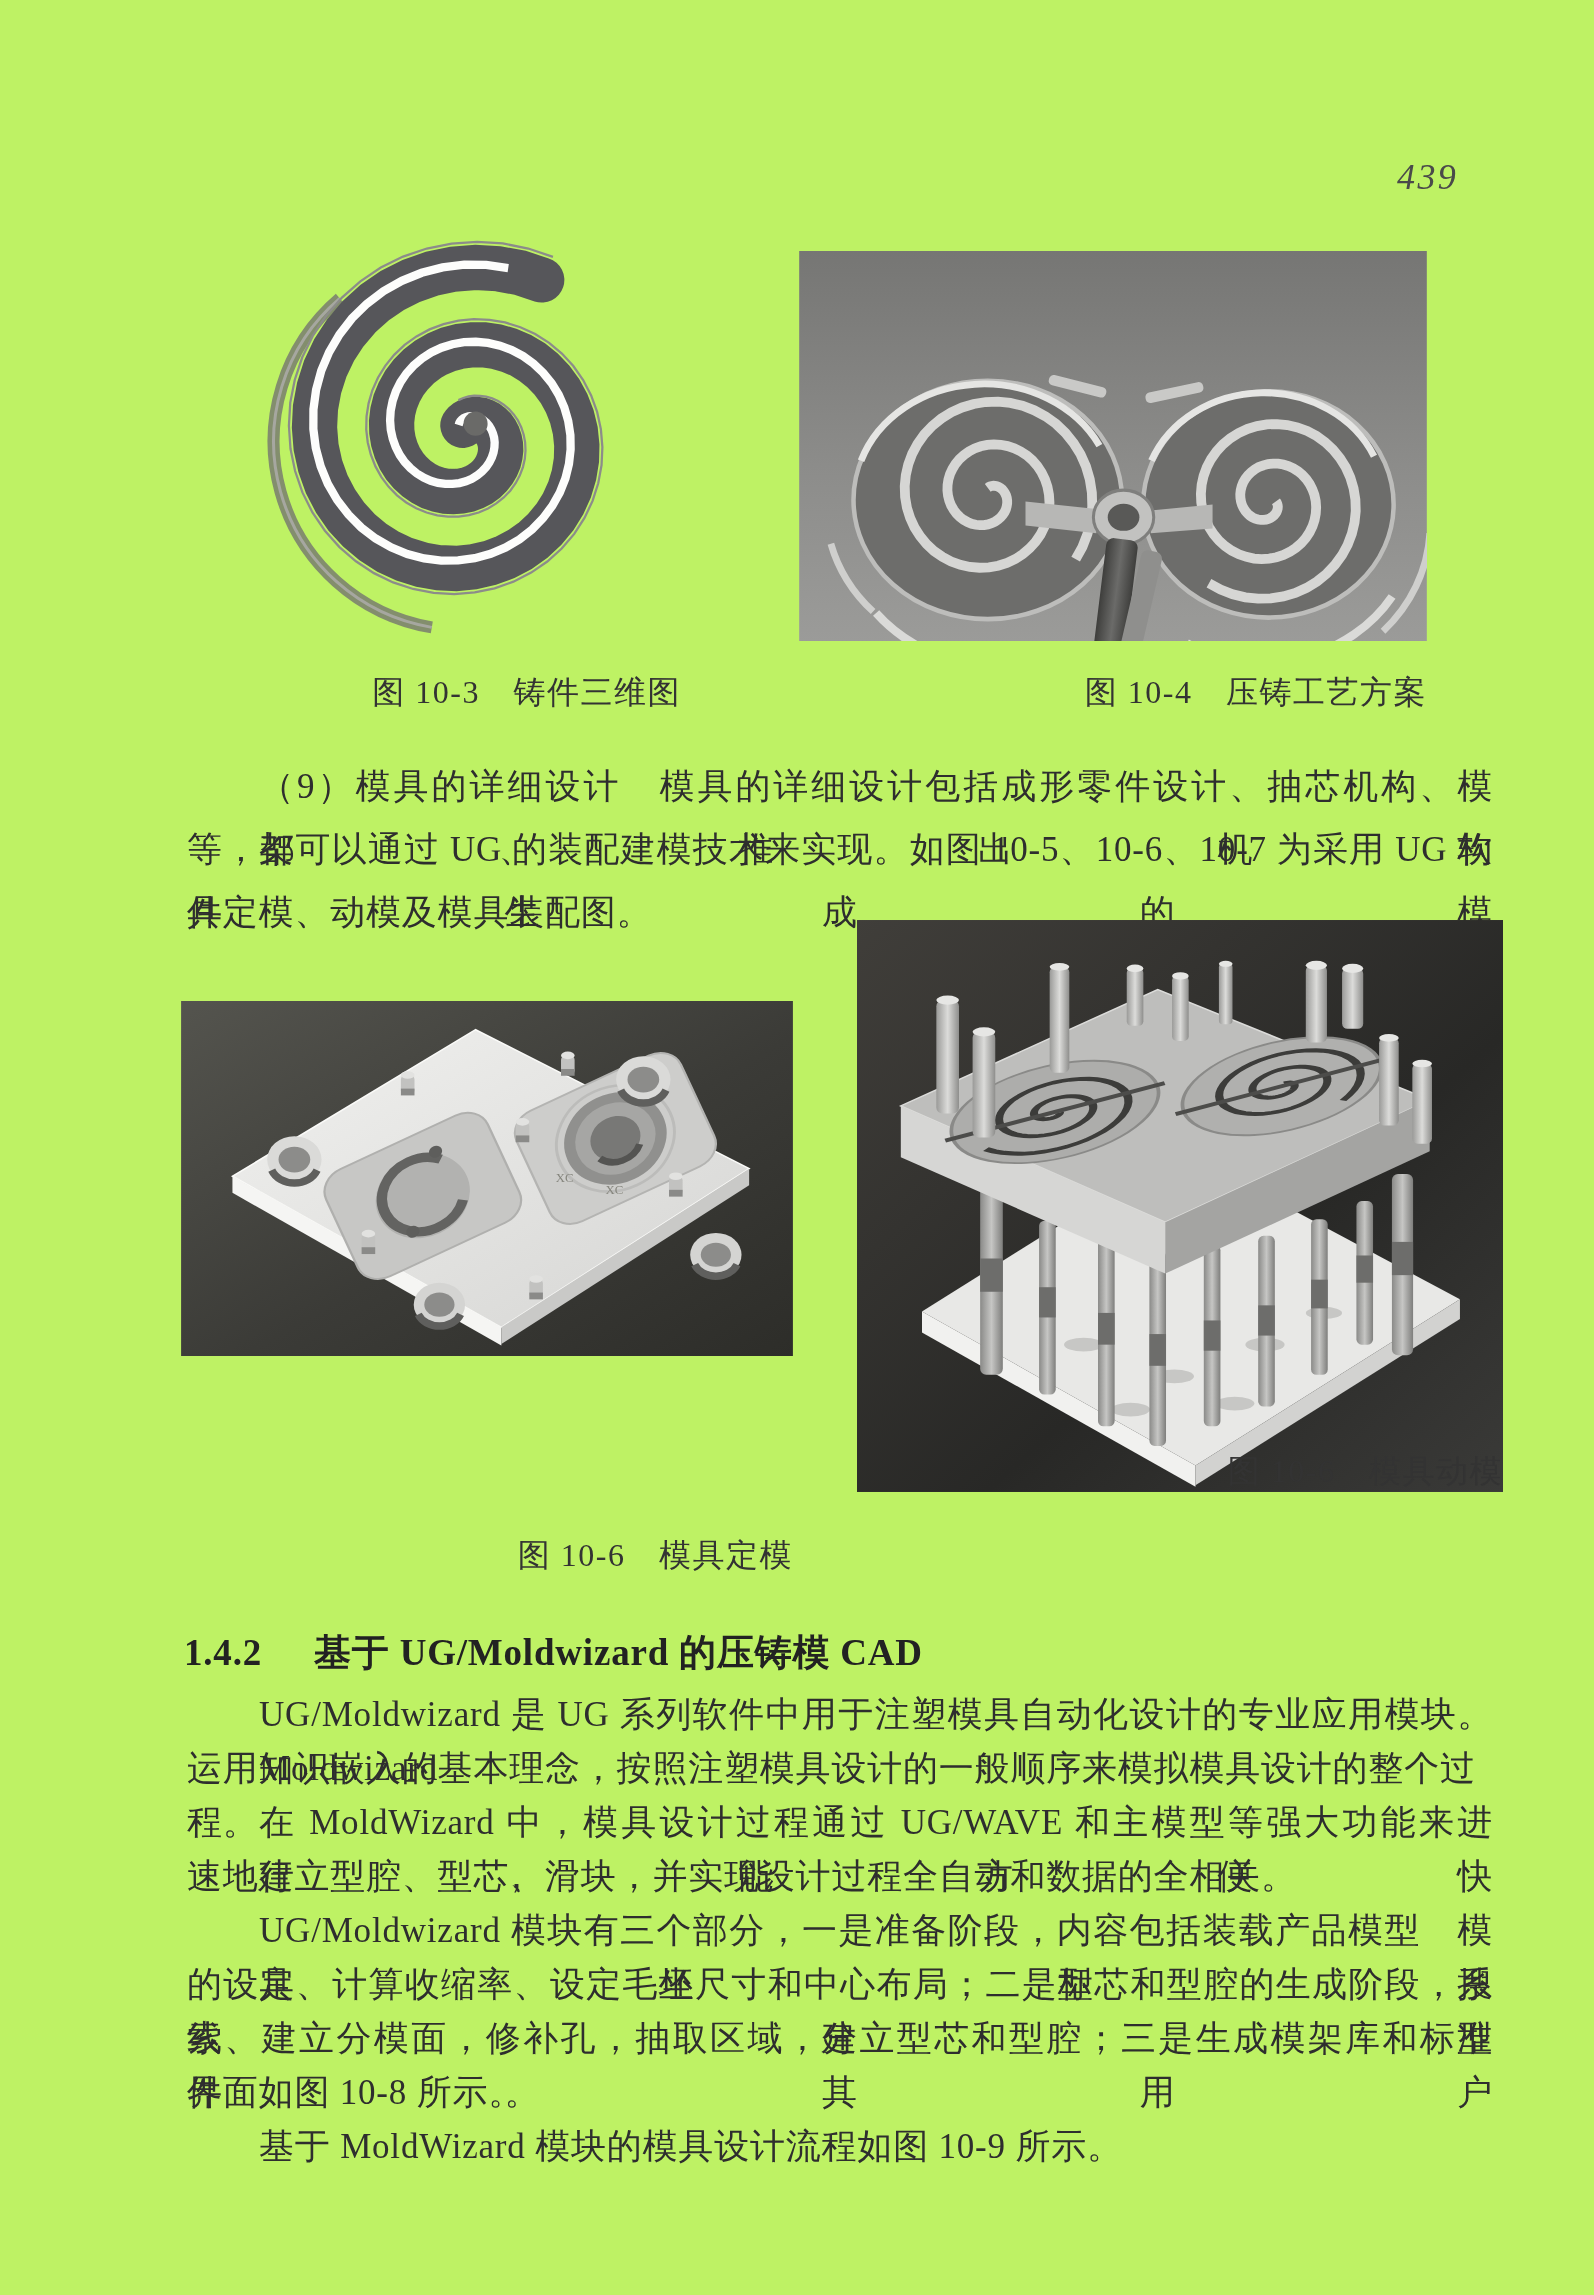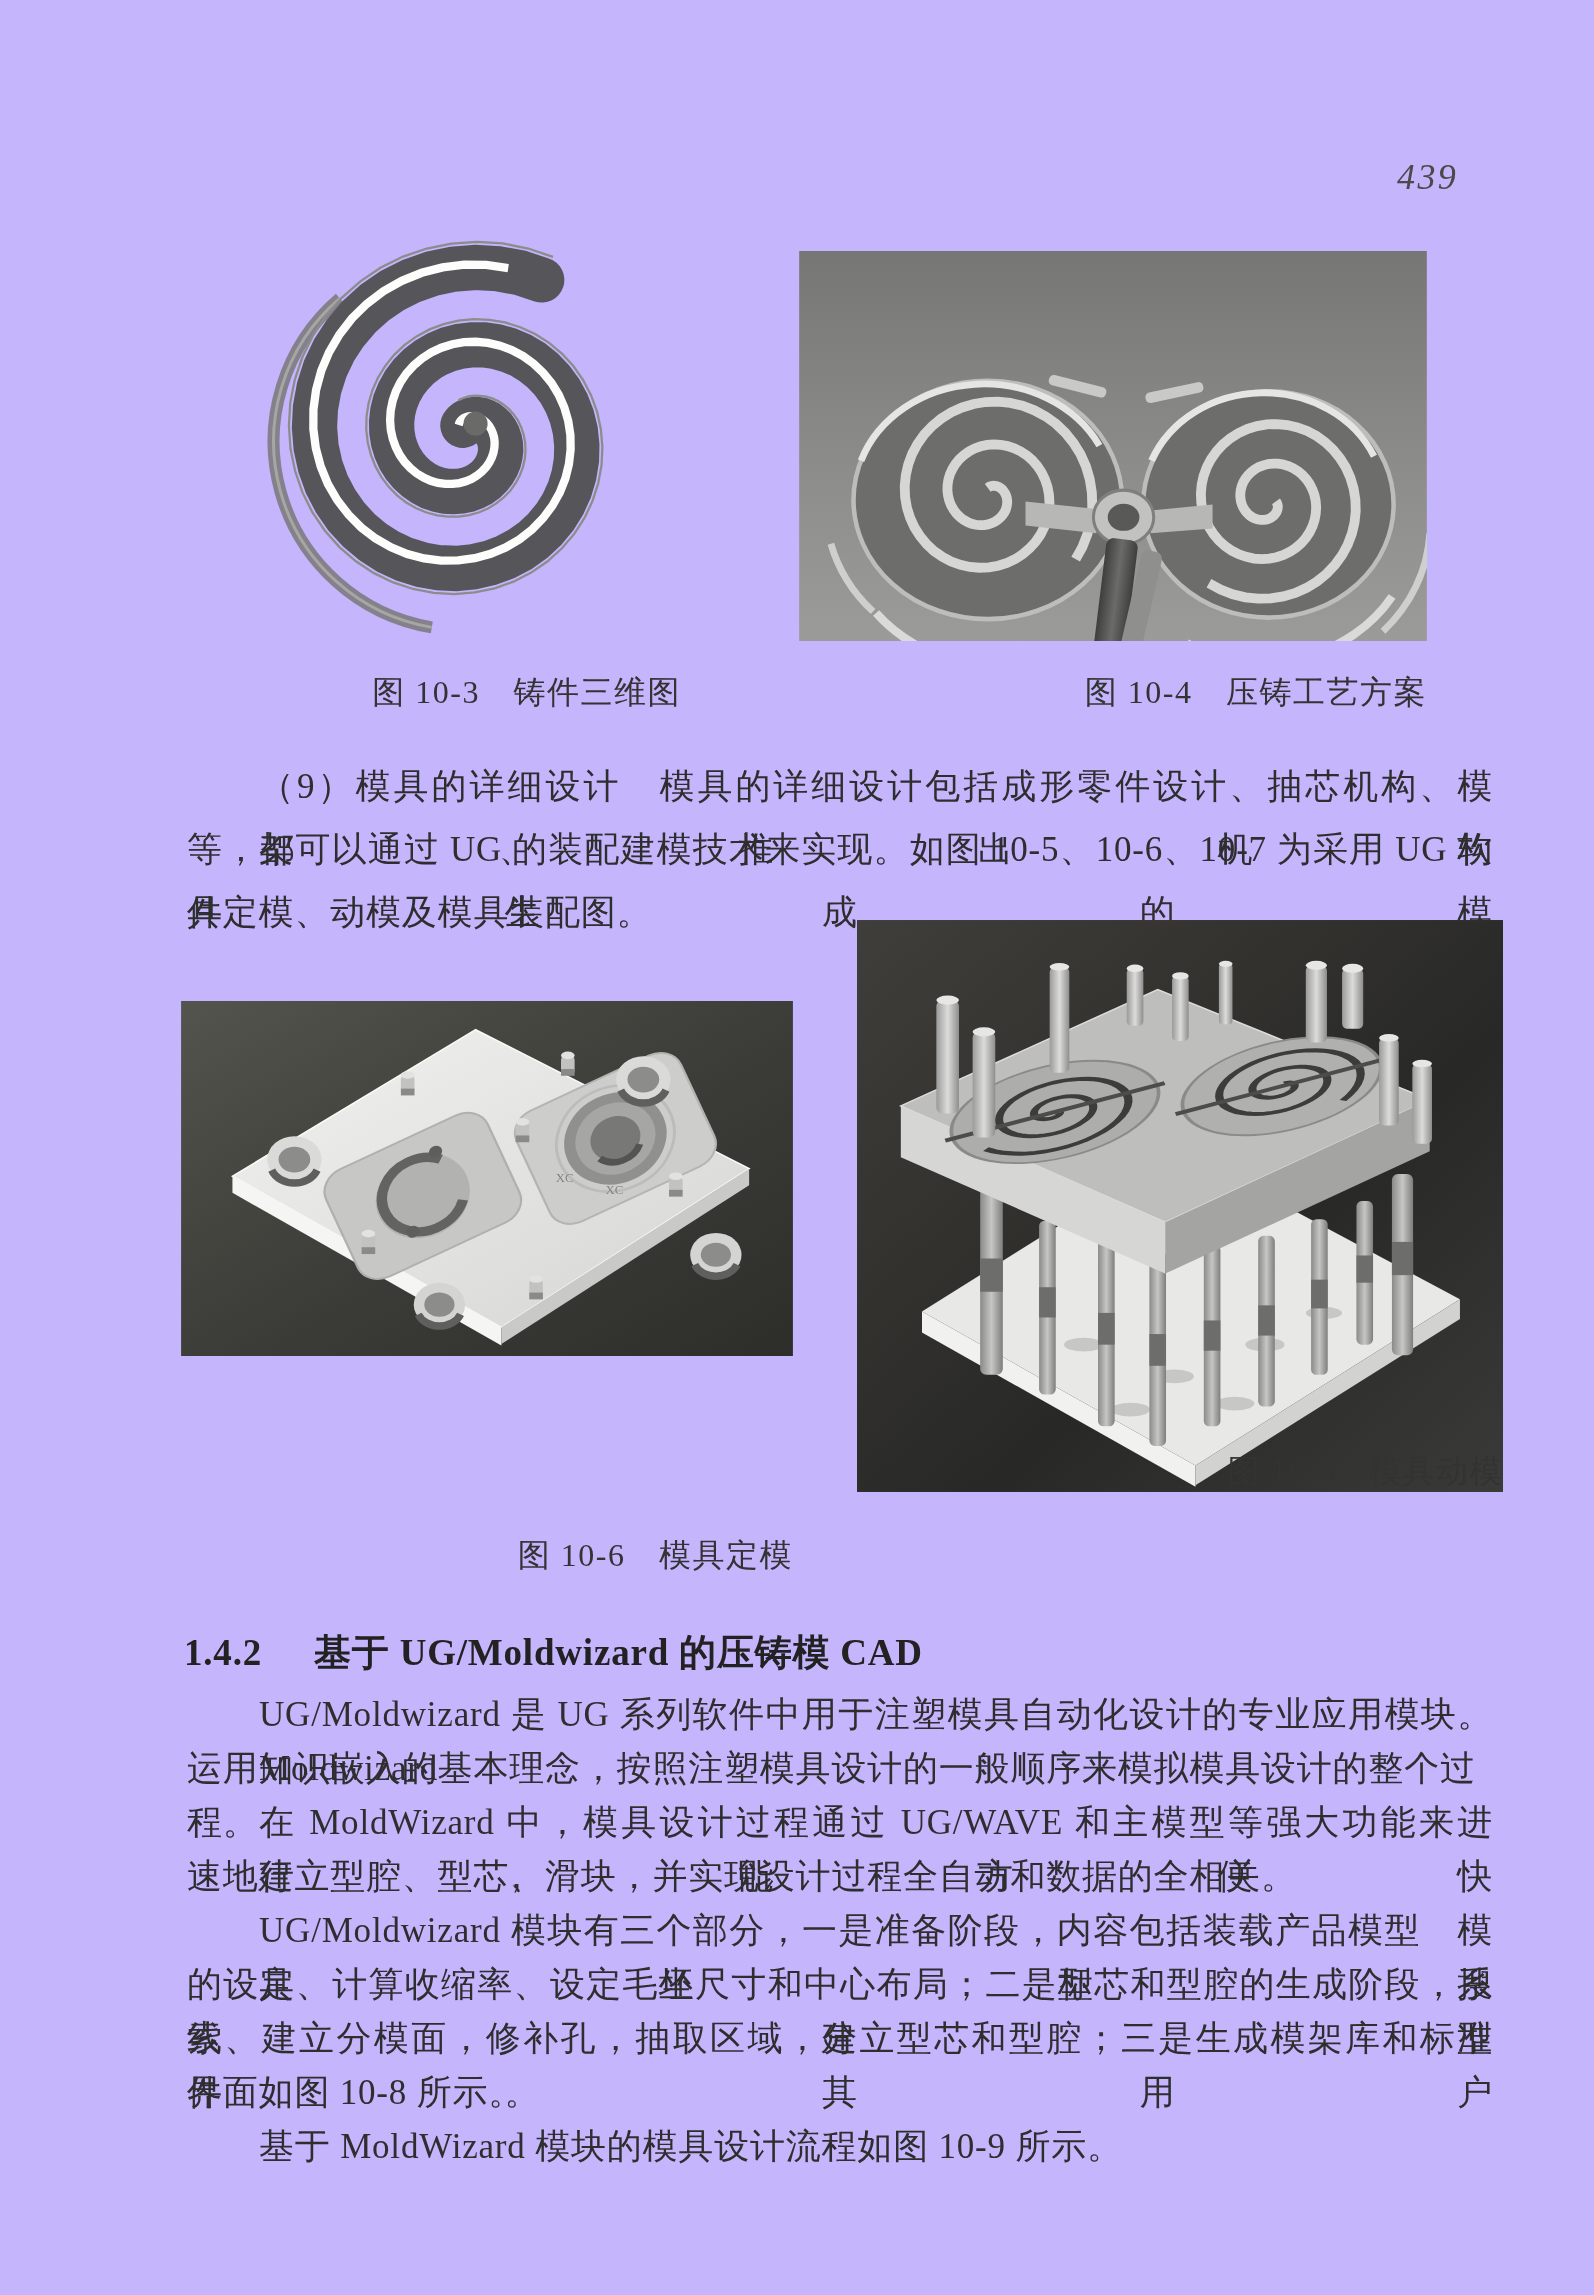--- a/index.html
+++ b/index.html
@@ -1,20 +1,20 @@
 <!DOCTYPE html>
 <html style="font-size:12px"><head>
 <meta charset="utf-8">
 <style>
   html,body{margin:0;padding:0;background:#e8e8e8;}
   .page{
     position:relative;
     width:1595px;height:2295px;
     margin:0 auto;
-    background:#c4b5fd;
+    background:#bef264;
     font-family:"Liberation Serif","DejaVu Serif",serif;
     color:#2f2f2f;
     overflow:hidden;
   }
   .page-number{
     position:absolute;top:156px;right:137px;
     font-size:36px;font-style:italic;color:#4a4a4a;
     letter-spacing:2.3px;
   }
   .fig{position:absolute;}

